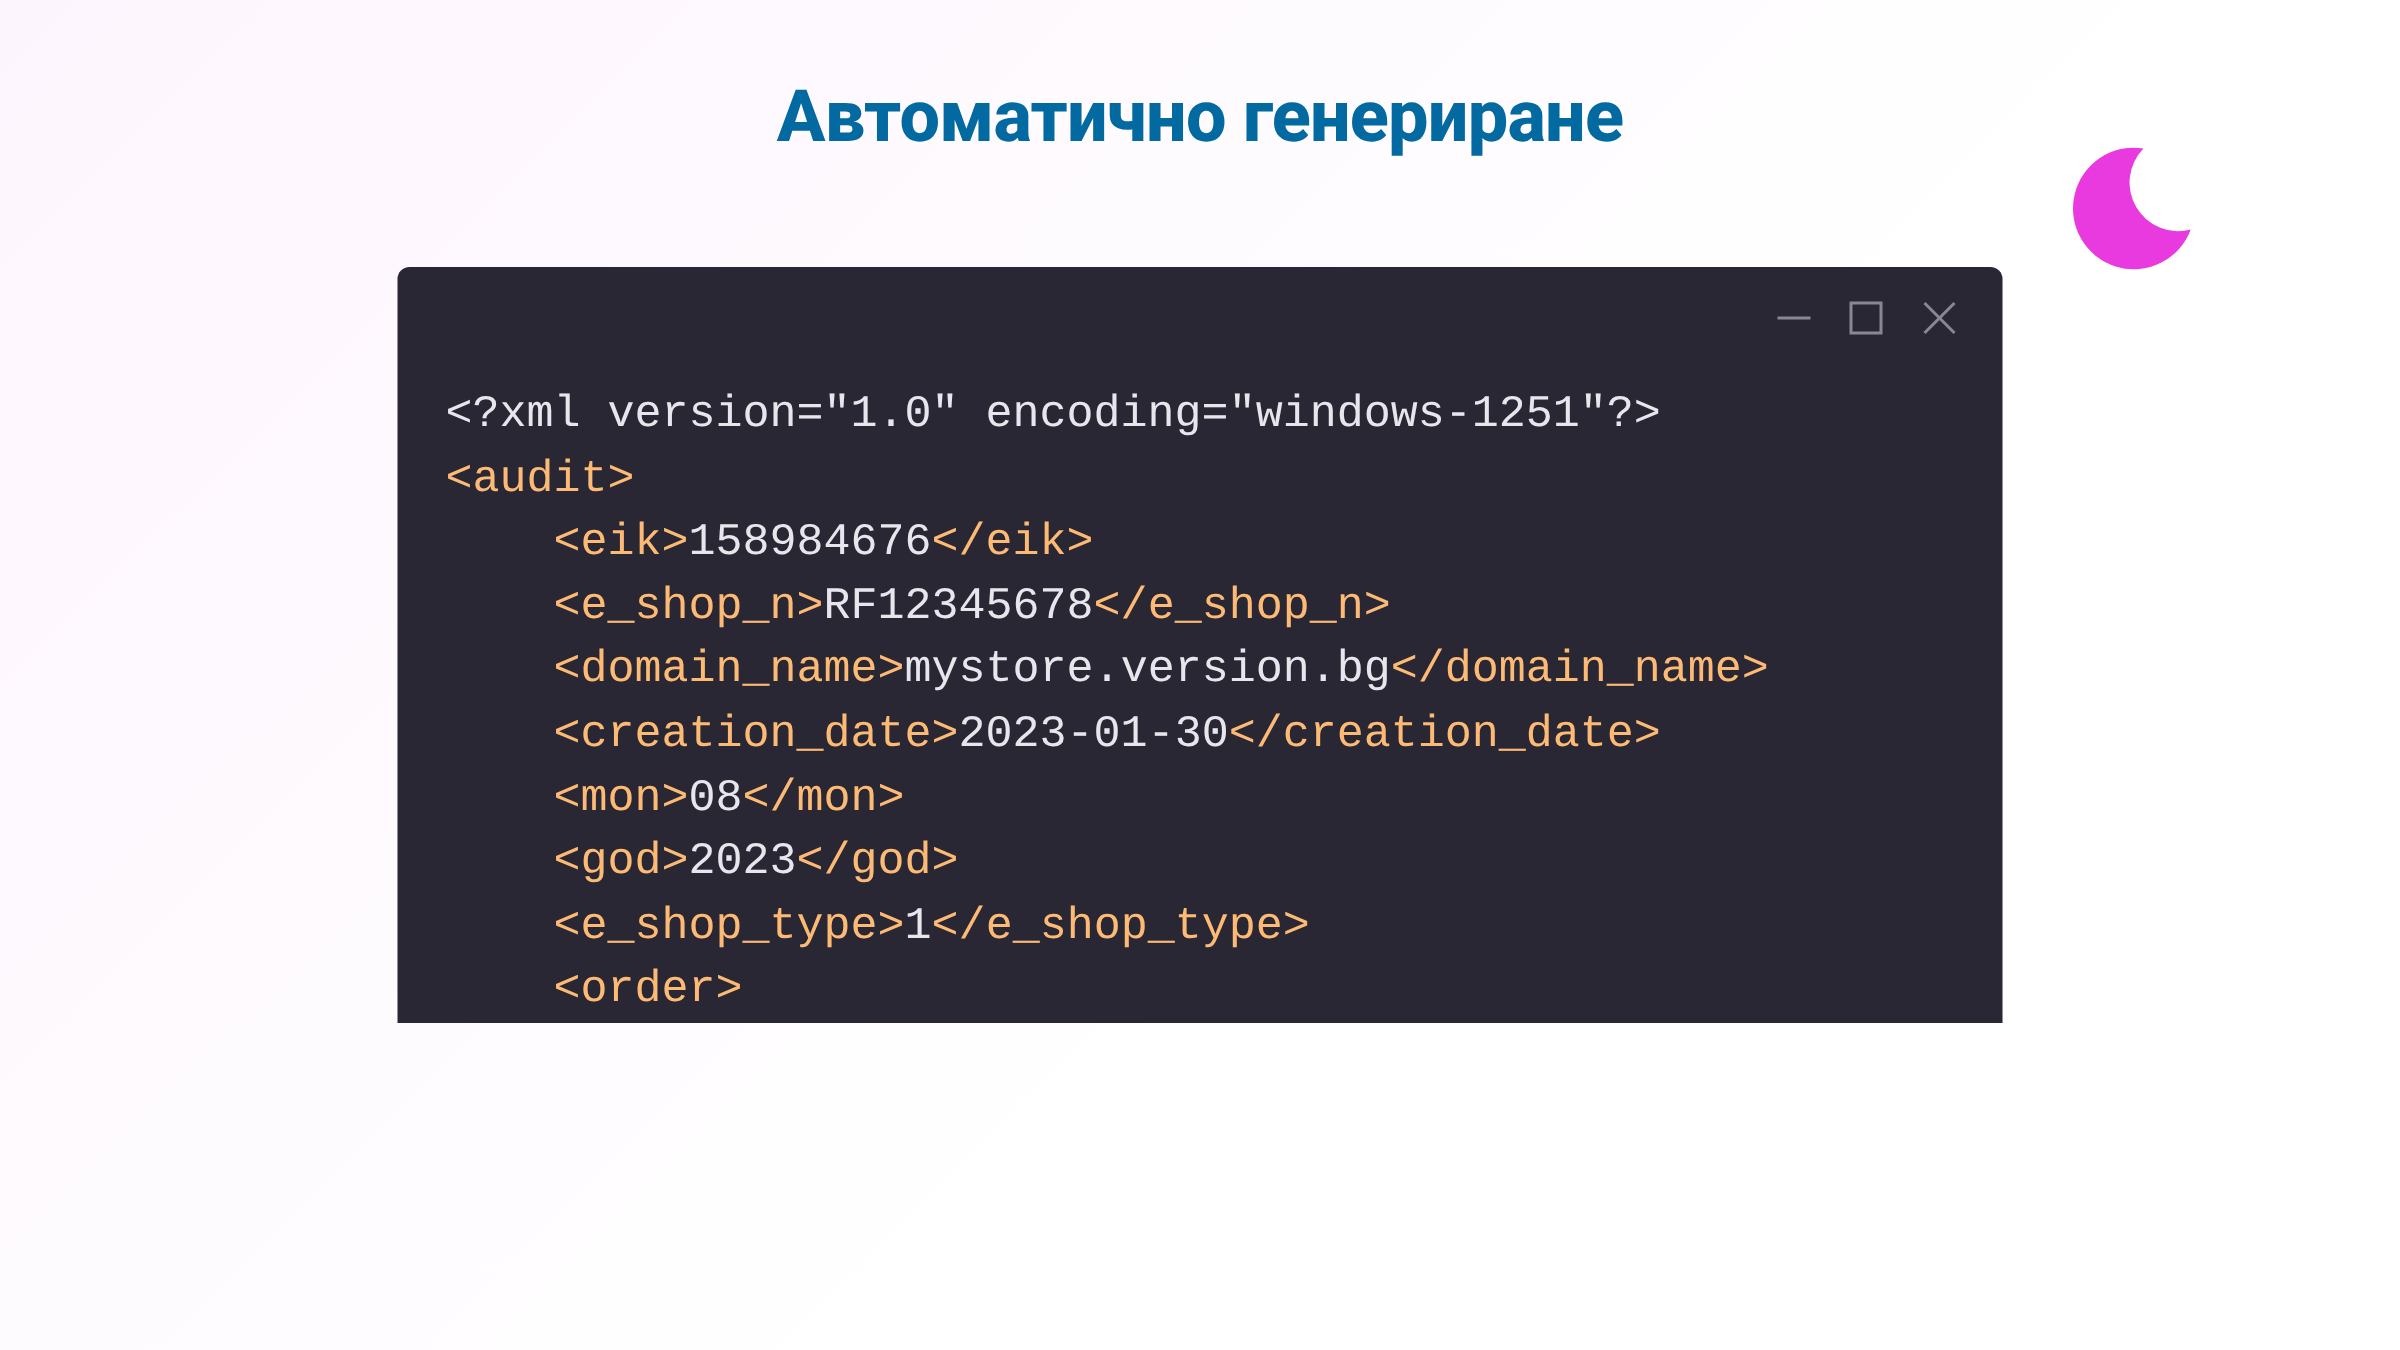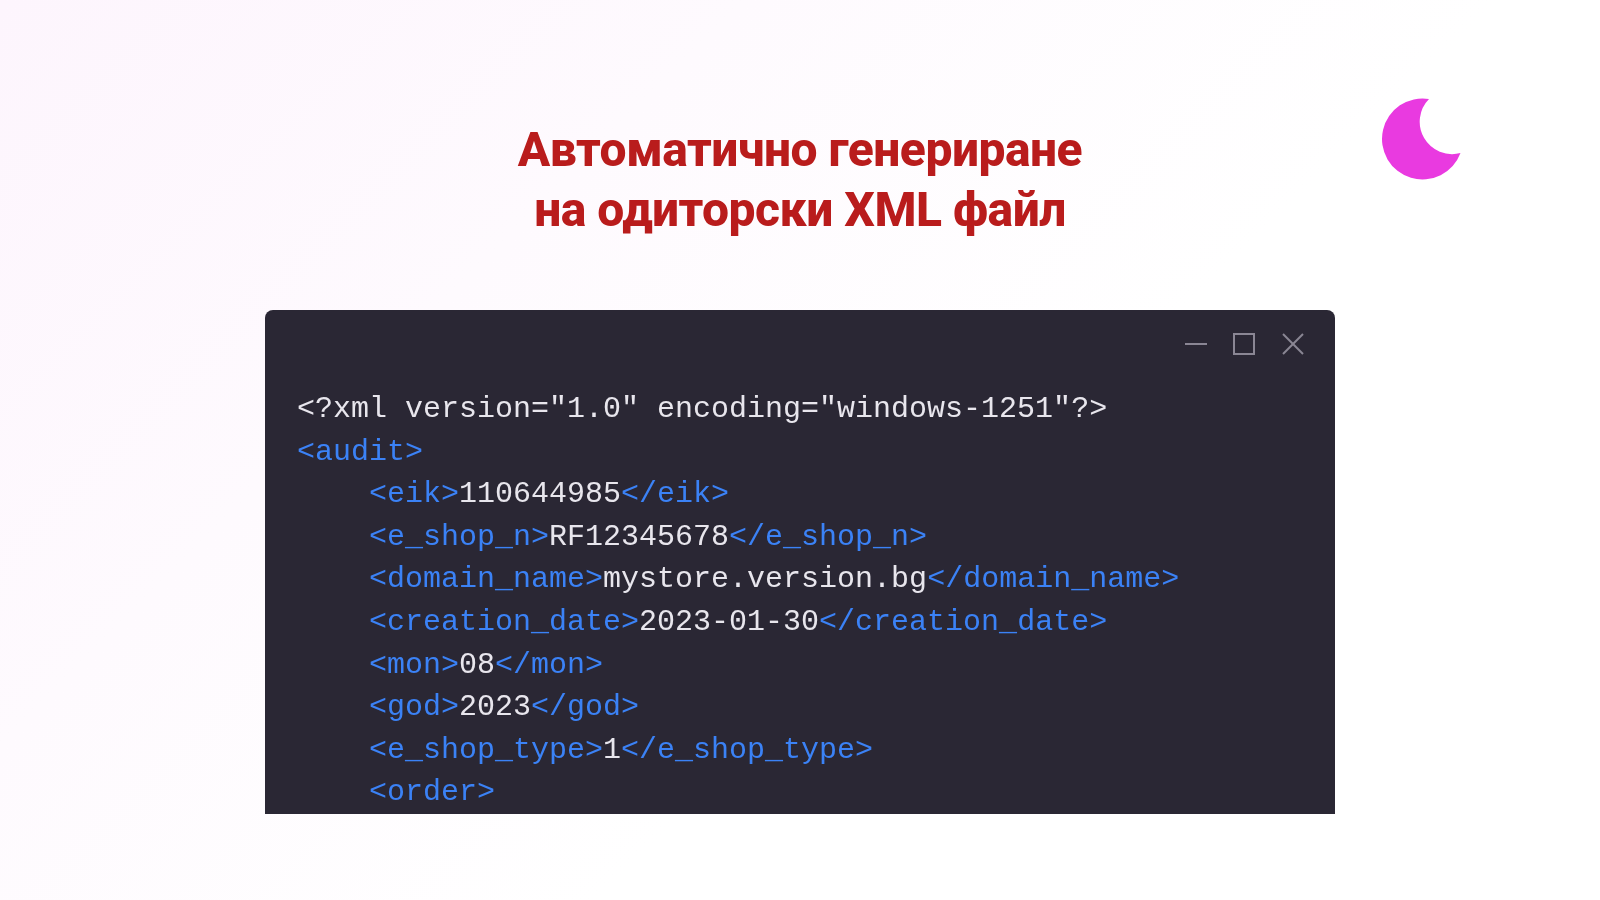--- a/index.html
+++ b/index.html
@@ -17,22 +17,22 @@
     right: 135px;
     width: 90px;
     height: 90px;
   }
   .moon-icon svg { width: 100%; height: 100%; }
   .heading {
     text-align: center;
     font-weight: 800;
     font-size: 48px;
     line-height: 1.25;
-    color: #b91c1c;
-    margin-top: 120px;
+    color: #0369a1;
+    margin-top: 48px;
     letter-spacing: -0.5px;
   }
   .code-window {
     width: 1070px;
     margin: 70px auto 0 auto;
     background: #2a2734;
     border-radius: 8px 8px 0 0;
     overflow: hidden;
   }
   .window-controls {
@@ -50,35 +50,34 @@
   }
   .win-ctrl svg { display: block; }
   .code-content {
     padding: 20px 32px 0 32px;
     font-family: "SF Mono", ui-monospace, Menlo, Consolas, "Liberation Mono", monospace;
     font-size: 30px;
     line-height: 1.42;
     white-space: pre;
     color: #e8e6ed;
   }
-  .code-content .tag { color: #3b82f6; }
+  .code-content .tag { color: #fdba74; }
   .code-content .val { color: #e8e6ed; }
 </style>
 </head>
 <body>
 
 <div class="moon-icon">
   <svg viewBox="0 0 100 100">
     <path d="M60 10 A45 45 0 1 0 95 70 A36 36 0 0 1 60 10 Z" fill="#e93ae0"></path>
   </svg>
 </div>
 
 <h1 class="heading">
   <span>Автоматично генериране</span><br>
-  <span>на одиторски XML файл</span>
 </h1>
 
 <div class="code-window">
   <div class="window-controls">
     <span class="win-ctrl">
       <svg width="26" height="26" viewBox="0 0 26 26">
           <line x1="2" y1="13" x2="24" y2="13" stroke="#8a8694" stroke-width="2"></line>
         </svg>
     </span>
     <span class="win-ctrl">
@@ -88,21 +87,21 @@
     </span>
     <span class="win-ctrl">
       <svg width="28" height="28" viewBox="0 0 28 28">
           <line x1="4" y1="4" x2="24" y2="24" stroke="#8a8694" stroke-width="2"></line>
           <line x1="24" y1="4" x2="4" y2="24" stroke="#8a8694" stroke-width="2"></line>
         </svg>
     </span>
   </div>
   <div class="code-content"><span class="val">&lt;?xml version="1.0" encoding="windows-1251"?&gt;</span>
 <span class="tag">&lt;audit&gt;</span>
-    <span class="tag">&lt;eik&gt;</span><span class="val">110644985</span><span class="tag">&lt;/eik&gt;</span>
+    <span class="tag">&lt;eik&gt;</span><span class="val">158984676</span><span class="tag">&lt;/eik&gt;</span>
     <span class="tag">&lt;e_shop_n&gt;</span><span class="val">RF12345678</span><span class="tag">&lt;/e_shop_n&gt;</span>
     <span class="tag">&lt;domain_name&gt;</span><span class="val">mystore.version.bg</span><span class="tag">&lt;/domain_name&gt;</span>
     <span class="tag">&lt;creation_date&gt;</span><span class="val">2023-01-30</span><span class="tag">&lt;/creation_date&gt;</span>
     <span class="tag">&lt;mon&gt;</span><span class="val">08</span><span class="tag">&lt;/mon&gt;</span>
     <span class="tag">&lt;god&gt;</span><span class="val">2023</span><span class="tag">&lt;/god&gt;</span>
     <span class="tag">&lt;e_shop_type&gt;</span><span class="val">1</span><span class="tag">&lt;/e_shop_type&gt;</span>
     <span class="tag">&lt;order&gt;</span></div>
 </div>
 
 </body></html>

